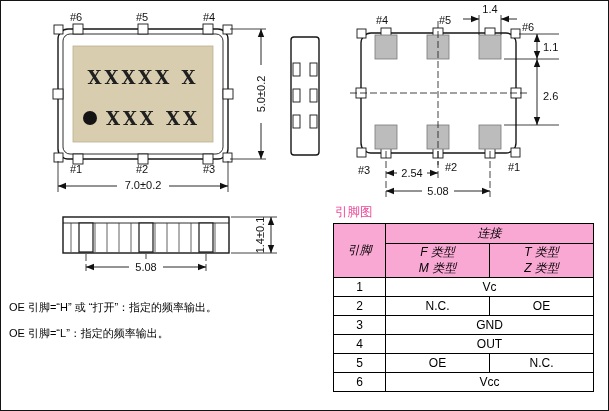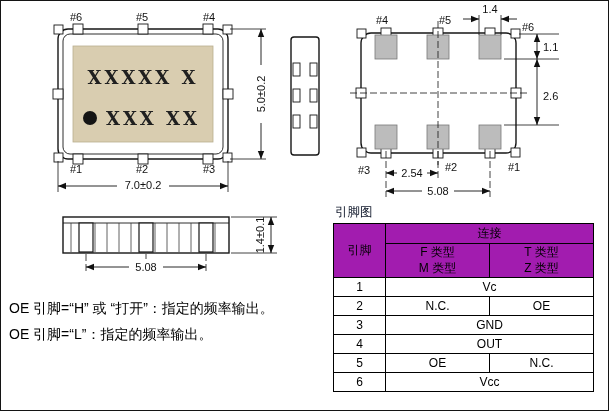--- a/index.html
+++ b/index.html
@@ -15,27 +15,27 @@
   .thin  { fill:none; stroke:#161616; stroke-width:0.9; }
   .notch { fill:#fff; stroke:#161616; stroke-width:0.9; }
   .pad   { fill:#bcbcbc; stroke:#787878; stroke-width:0.8; }
   .term  { fill:#fff; stroke:#161616; stroke-width:1.2; }
   .hatch { stroke:#3a3a3a; stroke-width:0.8; }
   .ext   { stroke:#111; stroke-width:0.8; }
   .dim   { stroke:#111; stroke-width:0.9; }
   .dash  { stroke:#111; stroke-width:0.8; stroke-dasharray:7 3; fill:none; }
   .mask  { fill:#fff; stroke:none; }
 
-  .note { position:absolute; left:8px; font-size:14px; color:#000; white-space:nowrap; }
-  .tbl-title { position:absolute; left:334px; top:203px; font-size:12.5px; color:#0f172a; }
+  .note { position:absolute; left:8px; font-size:11px; color:#000; white-space:nowrap; }
+  .tbl-title { position:absolute; left:334px; top:203px; font-size:12.5px; color:#ec4899; }
   .pin-table { position:absolute; left:332px; top:222px; width:260px; table-layout:fixed;
                border-collapse:collapse; font-size:12px; color:#000; background:#fff; }
   .pin-table th, .pin-table td { border:1px solid #000; text-align:center;
                vertical-align:middle; padding:0 2px; font-weight:normal; }
-  .pin-table thead th { background:#a21caf; }
+  .pin-table thead th { background:#f9a8d4;font-style:italic; }
   .pin-table .hdr1 { height:20px; }
   .pin-table .hdr2 { height:34px; line-height:1.3; }
   .pin-table tbody td { height:19px; }
 </style>
 </head>
 <body>
 
 <div class="canvas">
 
   <svg class="draw" width="609" height="411" viewBox="0 0 609 411">

